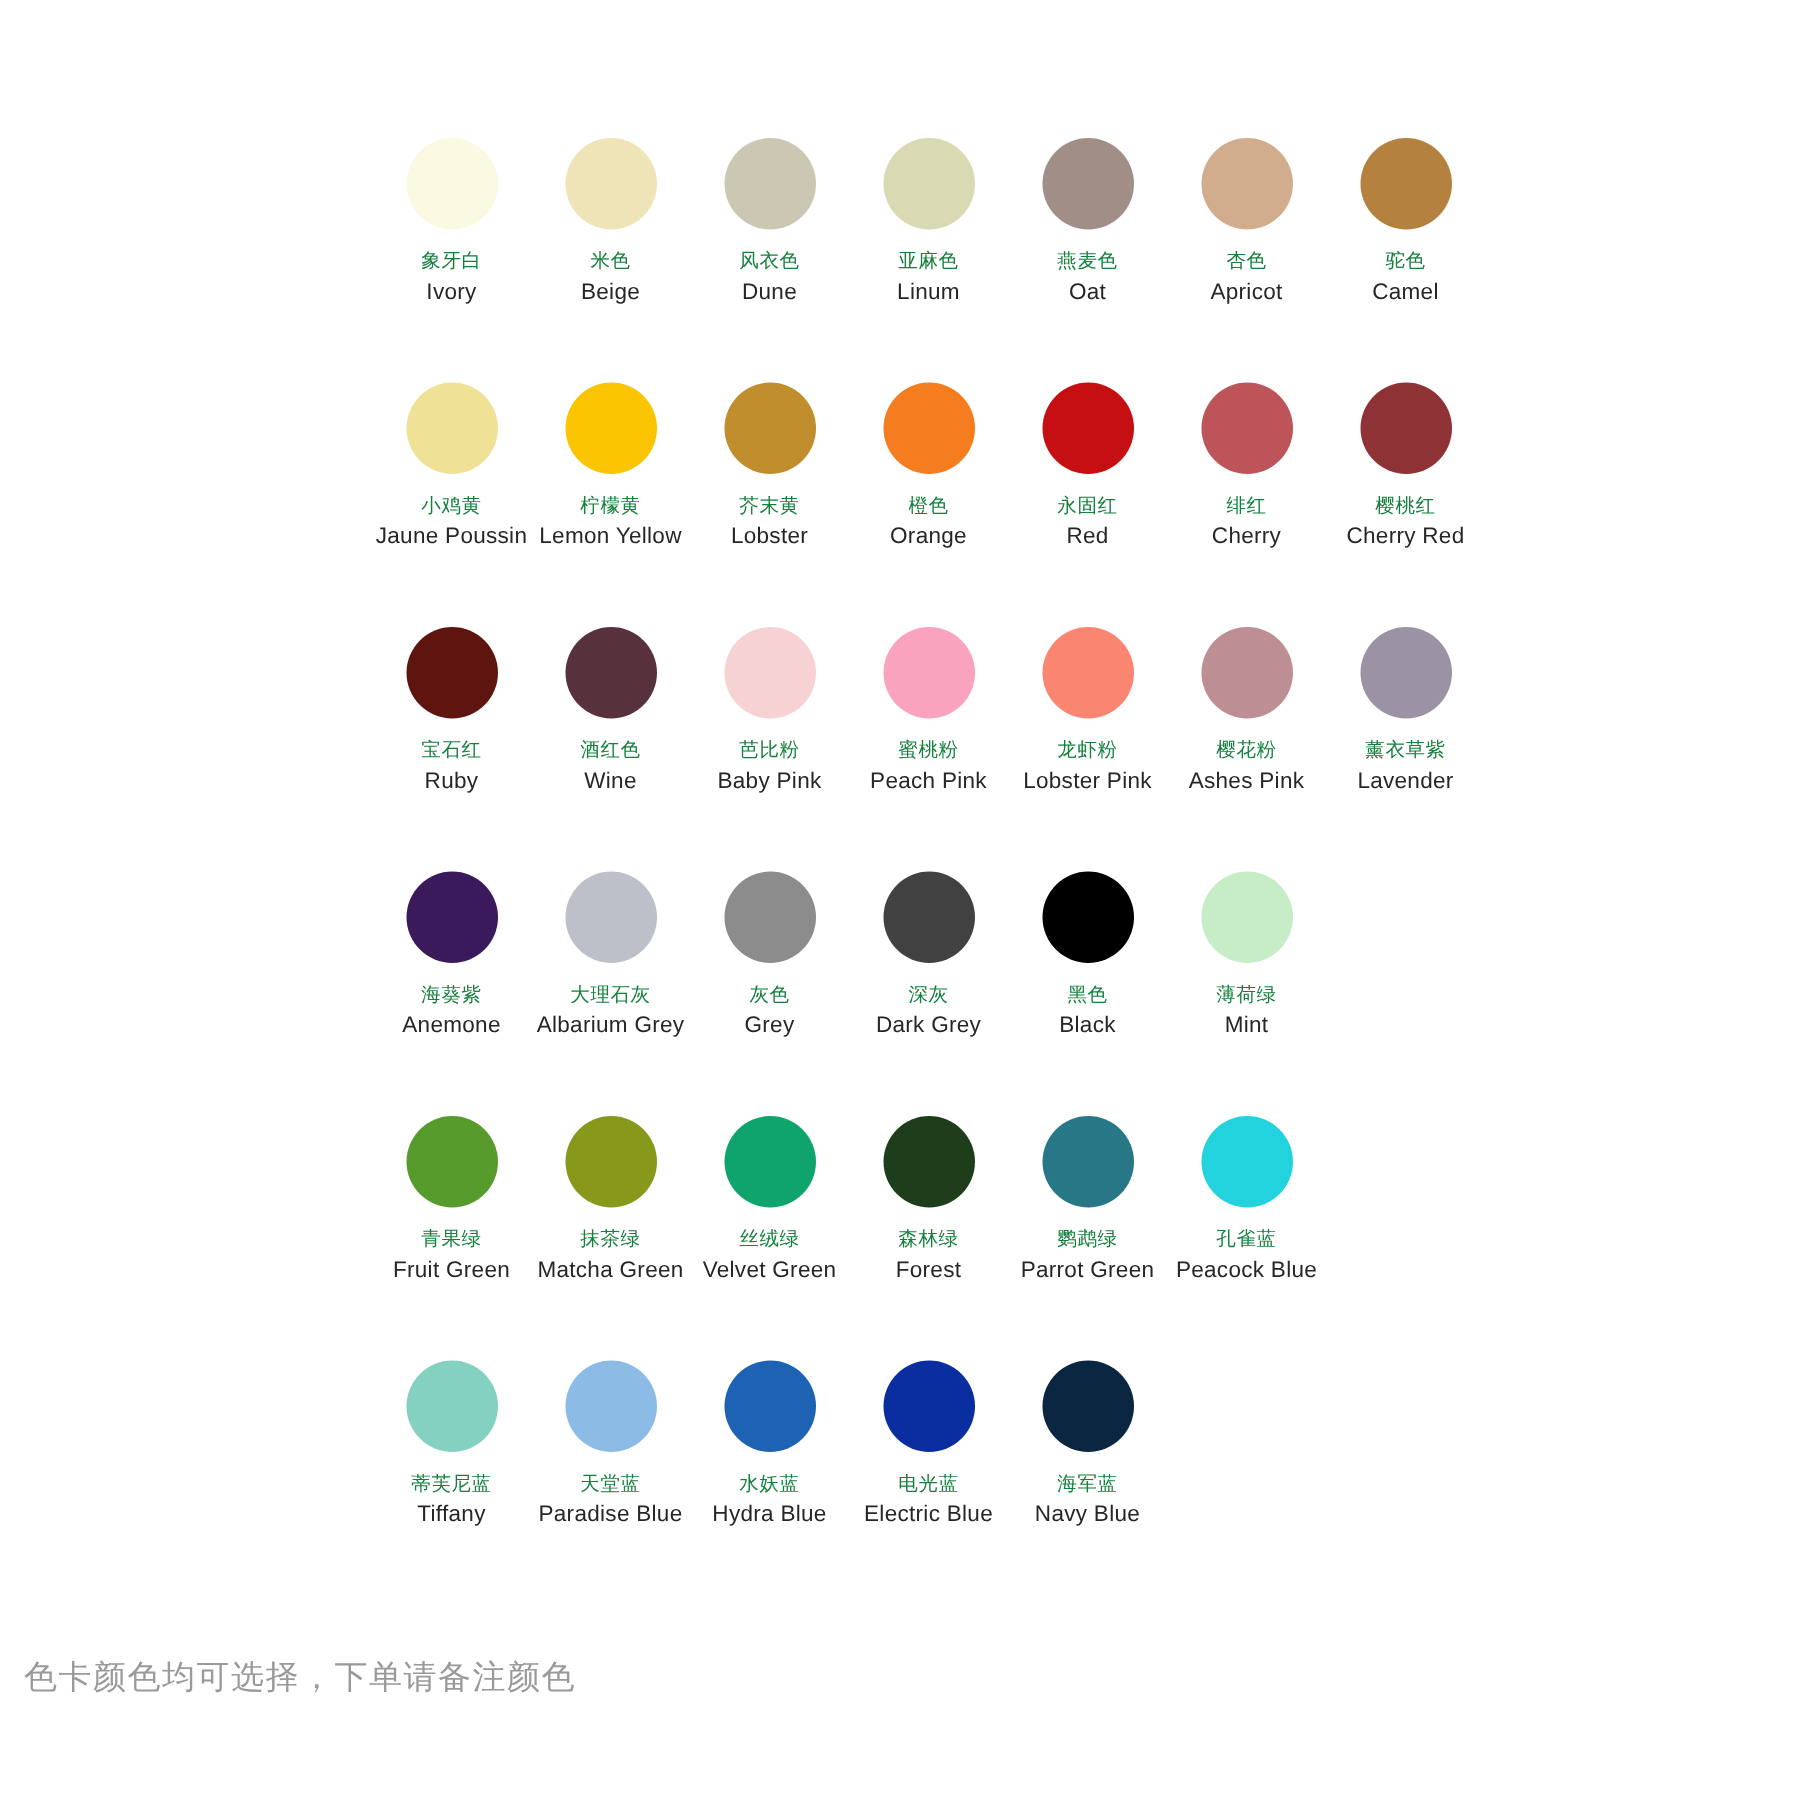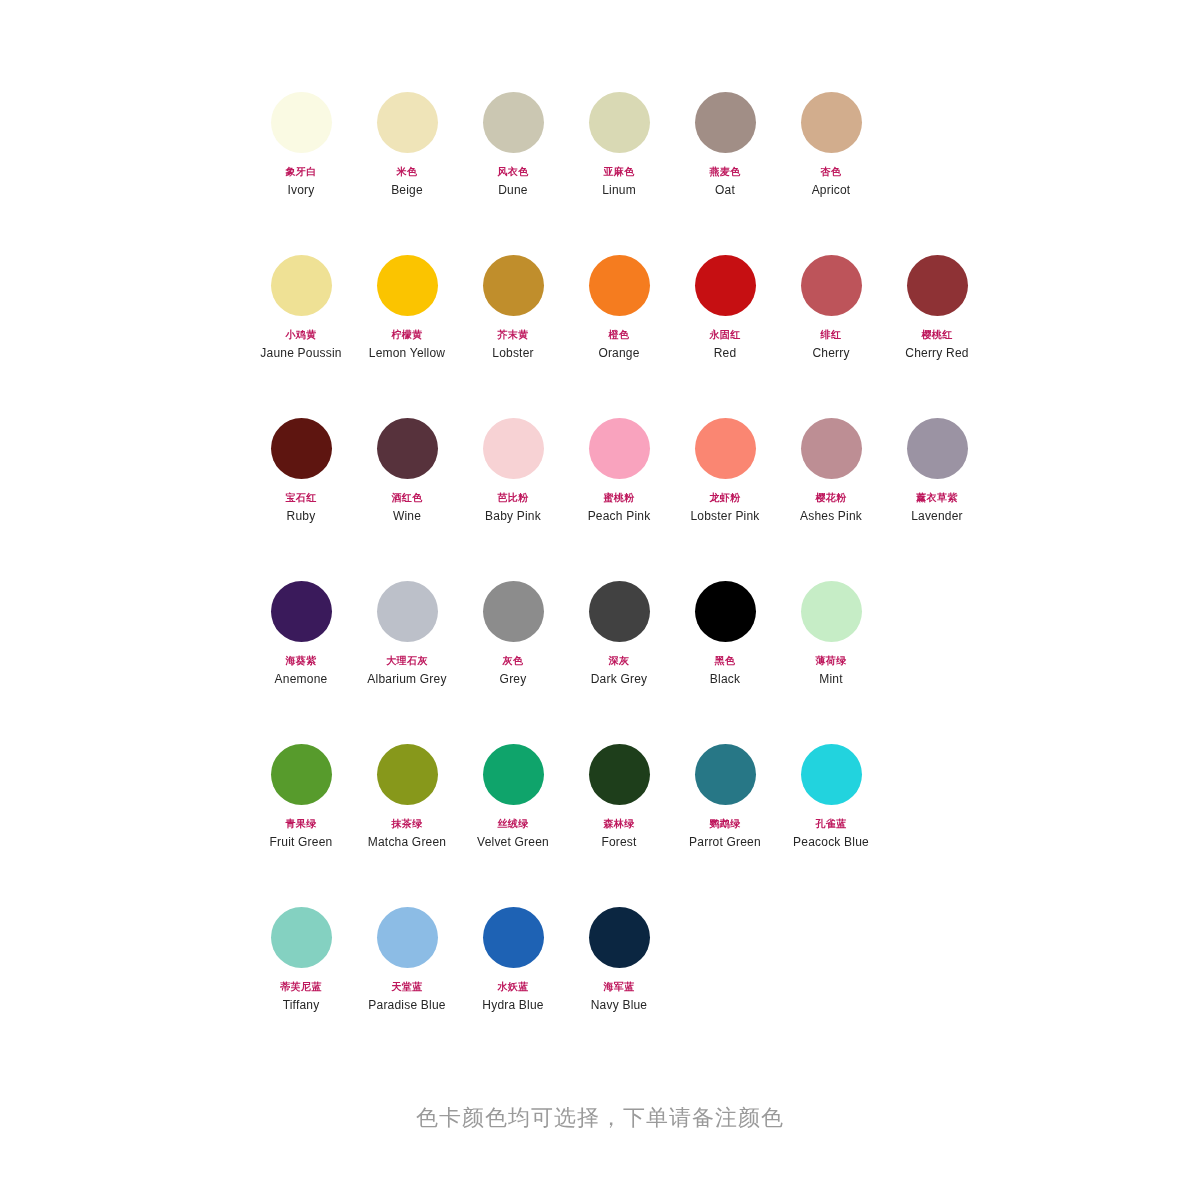--- a/index.html
+++ b/index.html
@@ -48,45 +48,46 @@
     display: block;
   }
   .swatch-labels {
     margin-top: 14px;
     text-align: center;
     line-height: 1.0;
     width: 112px;
   }
   .swatch-name-cn {
     display: block;
-    font-size: 10px;
-    color: #be185d;
+    font-size: 13px;
+    color: #15803d;
     letter-spacing: 0.4px;
     white-space: nowrap;
-    font-weight: 700;
+    font-weight: 400;
   }
   .swatch-name-en {
     display: block;
     margin-top: 7px;
-    font-size: 12px;
+    font-size: 15px;
     color: #262626;
     letter-spacing: 0.2px;
     white-space: nowrap;
     font-weight: 400;
   }
   #footer-note {
     position: absolute;
     left: 0;
     right: 0;
     top: 1103px;
-    text-align: center;
+    text-align: left;
     font-size: 22px;
     color: #9a9a9a;
     letter-spacing: 1px;
     font-weight: 400;
+    padding-left: 16px;
   }
 </style>
 </head>
 <body>
 
 <div id="sheet">
 
   <div id="grid">
       <div class="swatch-row">
         <div class="swatch">
@@ -124,20 +125,27 @@
             <span class="swatch-name-en">Oat</span>
           </div>
         </div>
         <div class="swatch">
           <span class="swatch-dot" style="background: rgb(210, 173, 141);"></span>
           <div class="swatch-labels">
             <span class="swatch-name-cn">杏色</span>
             <span class="swatch-name-en">Apricot</span>
           </div>
         </div>
+        <div class="swatch">
+          <span class="swatch-dot" style="background: rgb(180, 129, 63);"></span>
+          <div class="swatch-labels">
+            <span class="swatch-name-cn">驼色</span>
+            <span class="swatch-name-en">Camel</span>
+          </div>
+        </div>
       </div>
       <div class="swatch-row">
         <div class="swatch">
           <span class="swatch-dot" style="background: rgb(239, 225, 149);"></span>
           <div class="swatch-labels">
             <span class="swatch-name-cn">小鸡黄</span>
             <span class="swatch-name-en">Jaune Poussin</span>
           </div>
         </div>
         <div class="swatch">
@@ -338,20 +346,27 @@
           </div>
         </div>
         <div class="swatch">
           <span class="swatch-dot" style="background: rgb(30, 98, 180);"></span>
           <div class="swatch-labels">
             <span class="swatch-name-cn">水妖蓝</span>
             <span class="swatch-name-en">Hydra Blue</span>
           </div>
         </div>
         <div class="swatch">
+          <span class="swatch-dot" style="background: rgb(10, 45, 160);"></span>
+          <div class="swatch-labels">
+            <span class="swatch-name-cn">电光蓝</span>
+            <span class="swatch-name-en">Electric Blue</span>
+          </div>
+        </div>
+        <div class="swatch">
           <span class="swatch-dot" style="background: rgb(11, 38, 65);"></span>
           <div class="swatch-labels">
             <span class="swatch-name-cn">海军蓝</span>
             <span class="swatch-name-en">Navy Blue</span>
           </div>
         </div>
       </div>
     </div>
 
   <div id="footer-note">色卡颜色均可选择，下单请备注颜色</div>

